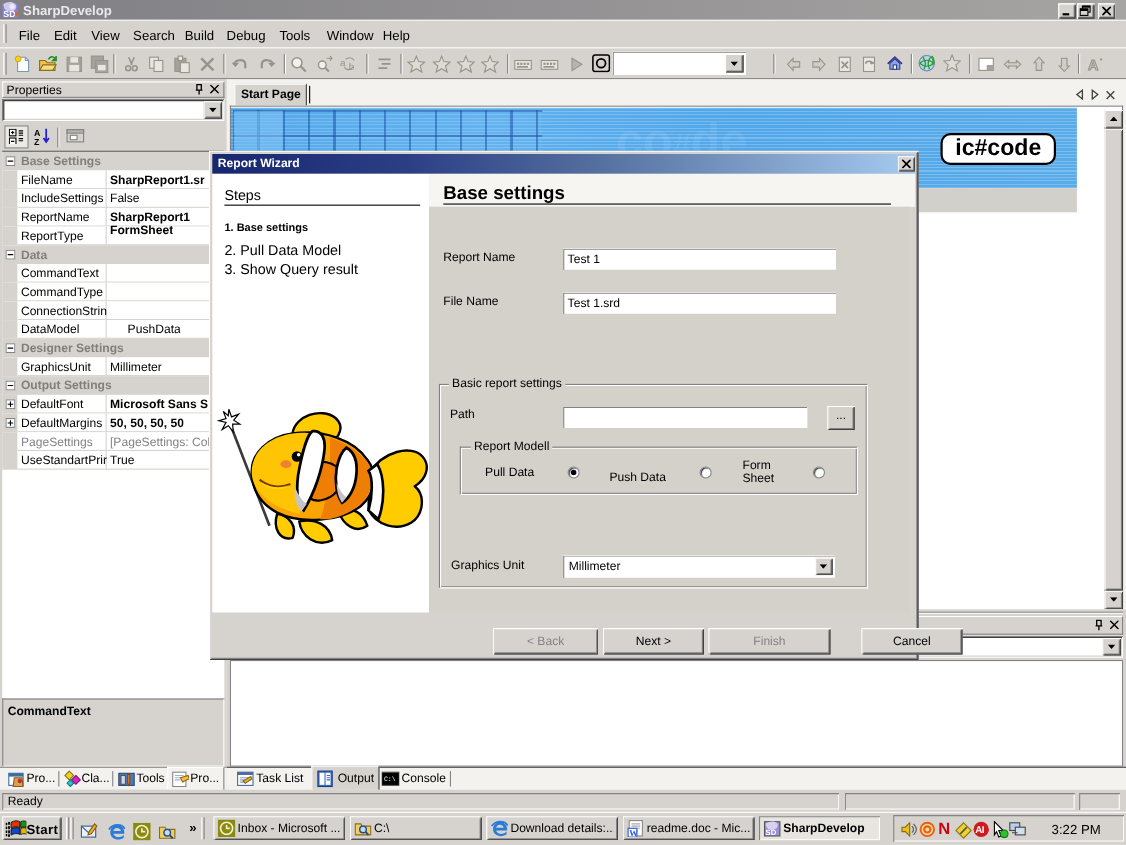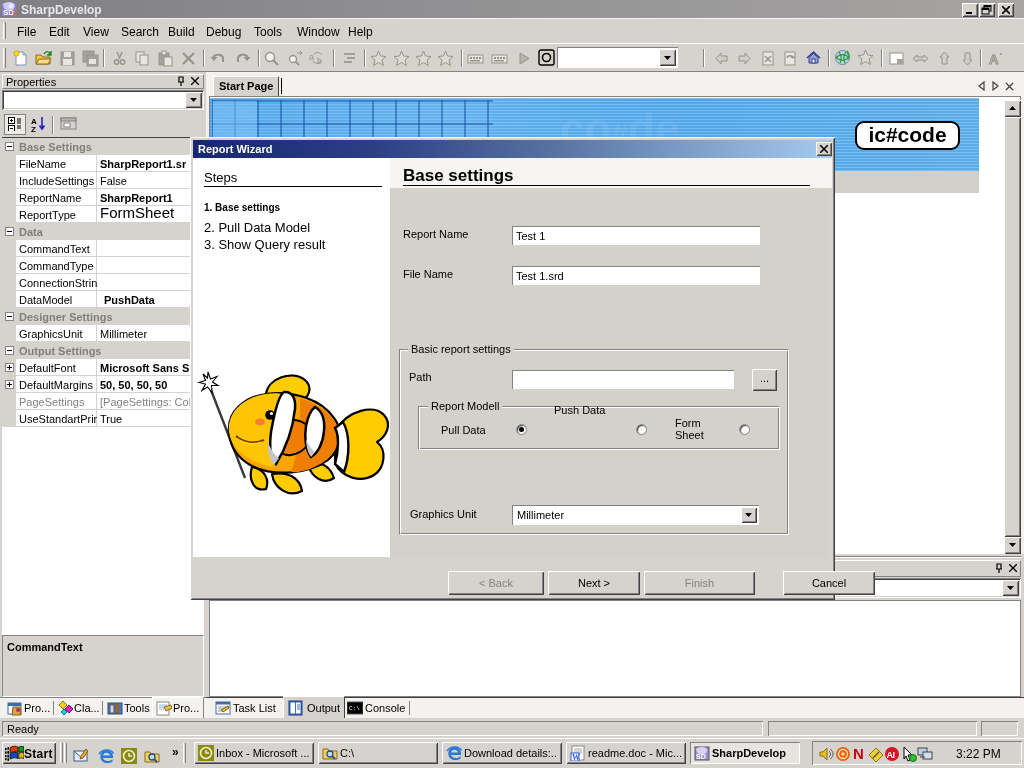--- a/index.html
+++ b/index.html
@@ -286,21 +286,21 @@
 <div class="txt" style="left:100px;top:175px;color:#000;font-size:11px;max-width:103px;overflow:hidden;">False</div>
 <div class="abs" style="left:2px;top:189px;width:14px;height:17px;background:#d6d3ce;"></div>
 <div class="abs" style="left:16px;top:189px;width:80px;height:17px;background:#fff;border-bottom:1px solid #d6d3ce;"></div>
 <div class="abs" style="left:96px;top:189px;width:108px;height:17px;background:#fff;border-bottom:1px solid #d6d3ce;border-left:1px solid #d6d3ce;"></div>
 <div class="txt" style="left:19px;top:192px;color:#000;font-size:11px;">ReportName</div>
 <div class="txt" style="left:100px;top:192px;font-weight:bold;color:#000;font-size:11px;max-width:103px;overflow:hidden;">SharpReport1</div>
 <div class="abs" style="left:2px;top:206px;width:14px;height:17px;background:#d6d3ce;"></div>
 <div class="abs" style="left:16px;top:206px;width:80px;height:17px;background:#fff;border-bottom:1px solid #d6d3ce;"></div>
 <div class="abs" style="left:96px;top:206px;width:108px;height:17px;background:#fff;border-bottom:1px solid #d6d3ce;border-left:1px solid #d6d3ce;"></div>
 <div class="txt" style="left:19px;top:209px;color:#000;font-size:11px;">ReportType</div>
-<div class="txt" style="left:100px;top:204px;font-weight:normal;color:#000;font-size:15px;max-width:103px;overflow:hidden;">FormSheet</div>
+<div class="txt" style="left:100px;top:204px;font-weight:bold;color:#000;font-size:11px;max-width:103px;overflow:hidden;">FormSheet</div>
 <div class="abs" style="left:2px;top:223px;width:202px;height:17px;background:#d6d3ce;"></div>
 <svg class="abs" style="left:5px;top:227px;" width="9" height="9" viewBox="0 0 9 9">
     <rect x="0.5" y="0.5" width="8" height="8" fill="#fff" stroke="#848284"></rect>
     <line x1="2" y1="4.5" x2="7" y2="4.5" stroke="#000"></line>
   </svg>
 <div class="txt" style="left:19px;top:226px;font-weight:bold;color:#827f7a;font-size:11px;">Data</div>
 <div class="abs" style="left:2px;top:240px;width:14px;height:17px;background:#d6d3ce;"></div>
 <div class="abs" style="left:16px;top:240px;width:80px;height:17px;background:#fff;border-bottom:1px solid #d6d3ce;"></div>
 <div class="abs" style="left:96px;top:240px;width:108px;height:17px;background:#fff;border-bottom:1px solid #d6d3ce;border-left:1px solid #d6d3ce;"></div>
 <div class="txt" style="left:19px;top:243px;color:#000;font-size:11px;">CommandText</div>
@@ -309,21 +309,21 @@
 <div class="abs" style="left:96px;top:257px;width:108px;height:17px;background:#fff;border-bottom:1px solid #d6d3ce;border-left:1px solid #d6d3ce;"></div>
 <div class="txt" style="left:19px;top:260px;color:#000;font-size:11px;">CommandType</div>
 <div class="abs" style="left:2px;top:274px;width:14px;height:17px;background:#d6d3ce;"></div>
 <div class="abs" style="left:16px;top:274px;width:80px;height:17px;background:#fff;border-bottom:1px solid #d6d3ce;"></div>
 <div class="abs" style="left:96px;top:274px;width:108px;height:17px;background:#fff;border-bottom:1px solid #d6d3ce;border-left:1px solid #d6d3ce;"></div>
 <div class="txt" style="left:19px;top:277px;color:#000;font-size:11px;">ConnectionStrin</div>
 <div class="abs" style="left:2px;top:291px;width:14px;height:17px;background:#d6d3ce;"></div>
 <div class="abs" style="left:16px;top:291px;width:80px;height:17px;background:#fff;border-bottom:1px solid #d6d3ce;"></div>
 <div class="abs" style="left:96px;top:291px;width:108px;height:17px;background:#fff;border-bottom:1px solid #d6d3ce;border-left:1px solid #d6d3ce;"></div>
 <div class="txt" style="left:19px;top:294px;color:#000;font-size:11px;">DataModel</div>
-<div class="txt" style="left:104px;top:294px;font-weight:bold;color:#000;font-size:11px;max-width:103px;overflow:hidden;">PushData</div>
+<div class="txt" style="left:116px;top:294px;font-weight:normal;color:#000;font-size:11px;max-width:103px;overflow:hidden;">PushData</div>
 <div class="abs" style="left:2px;top:308px;width:202px;height:17px;background:#d6d3ce;"></div>
 <svg class="abs" style="left:5px;top:312px;" width="9" height="9" viewBox="0 0 9 9">
     <rect x="0.5" y="0.5" width="8" height="8" fill="#fff" stroke="#848284"></rect>
     <line x1="2" y1="4.5" x2="7" y2="4.5" stroke="#000"></line>
   </svg>
 <div class="txt" style="left:19px;top:311px;font-weight:bold;color:#827f7a;font-size:11px;">Designer Settings</div>
 <div class="abs" style="left:2px;top:325px;width:14px;height:17px;background:#d6d3ce;"></div>
 <div class="abs" style="left:16px;top:325px;width:80px;height:17px;background:#fff;border-bottom:1px solid #d6d3ce;"></div>
 <div class="abs" style="left:96px;top:325px;width:108px;height:17px;background:#fff;border-bottom:1px solid #d6d3ce;border-left:1px solid #d6d3ce;"></div>
 <div class="txt" style="left:19px;top:328px;color:#000;font-size:11px;">GraphicsUnit</div>
@@ -671,21 +671,21 @@
 <div class="txt" style="left:409px;top:371px;">Path</div>
 <div class="abs sunkenlite" style="left:512px;top:370px;width:222px;height:19px;background:#fff;"></div>
 <div class="abs raised" style="left:752px;top:369px;width:25px;height:22px;background:#d4d1cb;"></div>
 <div class="txt" style="left:760px;top:372px;">...</div>
 
 <div class="abs" style="left:418px;top:406px;width:362px;height:44px;border:1px solid #848284;border-bottom-color:#fff;border-right-color:#fff;box-shadow:inset 1px 1px 0 #fff, inset -1px -1px 0 #848284;"></div>
 <div class="txt" style="left:428px;top:400px;background:#d4d1cb;padding:0 3px;">Report Modell</div>
 <div class="txt" style="left:441px;top:424px;">Pull Data</div>
 <div class="abs" style="left:516px;top:424px;width:11px;height:11px;border-radius:50%;background:#fff;border:1px solid #848284;box-shadow:inset 1px 1px 1px #404040;"></div>
 <div class="abs" style="left:519px;top:427px;width:5px;height:5px;border-radius:50%;background:#000;"></div>
-<div class="txt" style="left:554px;top:404px;">Push Data</div>
+<div class="txt" style="left:554px;top:428px;">Push Data</div>
 <div class="abs" style="left:636px;top:424px;width:11px;height:11px;border-radius:50%;background:#fff;border:1px solid #848284;box-shadow:inset 1px 1px 1px #404040;"></div>
 <div class="txt" style="left:675px;top:417px;">Form<br>Sheet</div>
 <div class="abs" style="left:739px;top:424px;width:11px;height:11px;border-radius:50%;background:#fff;border:1px solid #848284;box-shadow:inset 1px 1px 1px #404040;"></div>
 
 <div class="txt" style="left:410px;top:508px;">Graphics Unit</div>
 <div class="abs sunkenlite" style="left:512px;top:505px;width:247px;height:20px;background:#fff;"></div>
 <div class="txt" style="left:517px;top:509px;">Millimeter</div>
 <div class="abs raised" style="left:741px;top:507px;width:16px;height:16px;background:#d6d3ce;"></div>
 <svg class="abs" style="left:745px;top:513px;" width="7" height="4" viewBox="0 0 7 4">
     <path d="M0 0 L7 0 L3.5 4 Z" fill="#000"></path>

